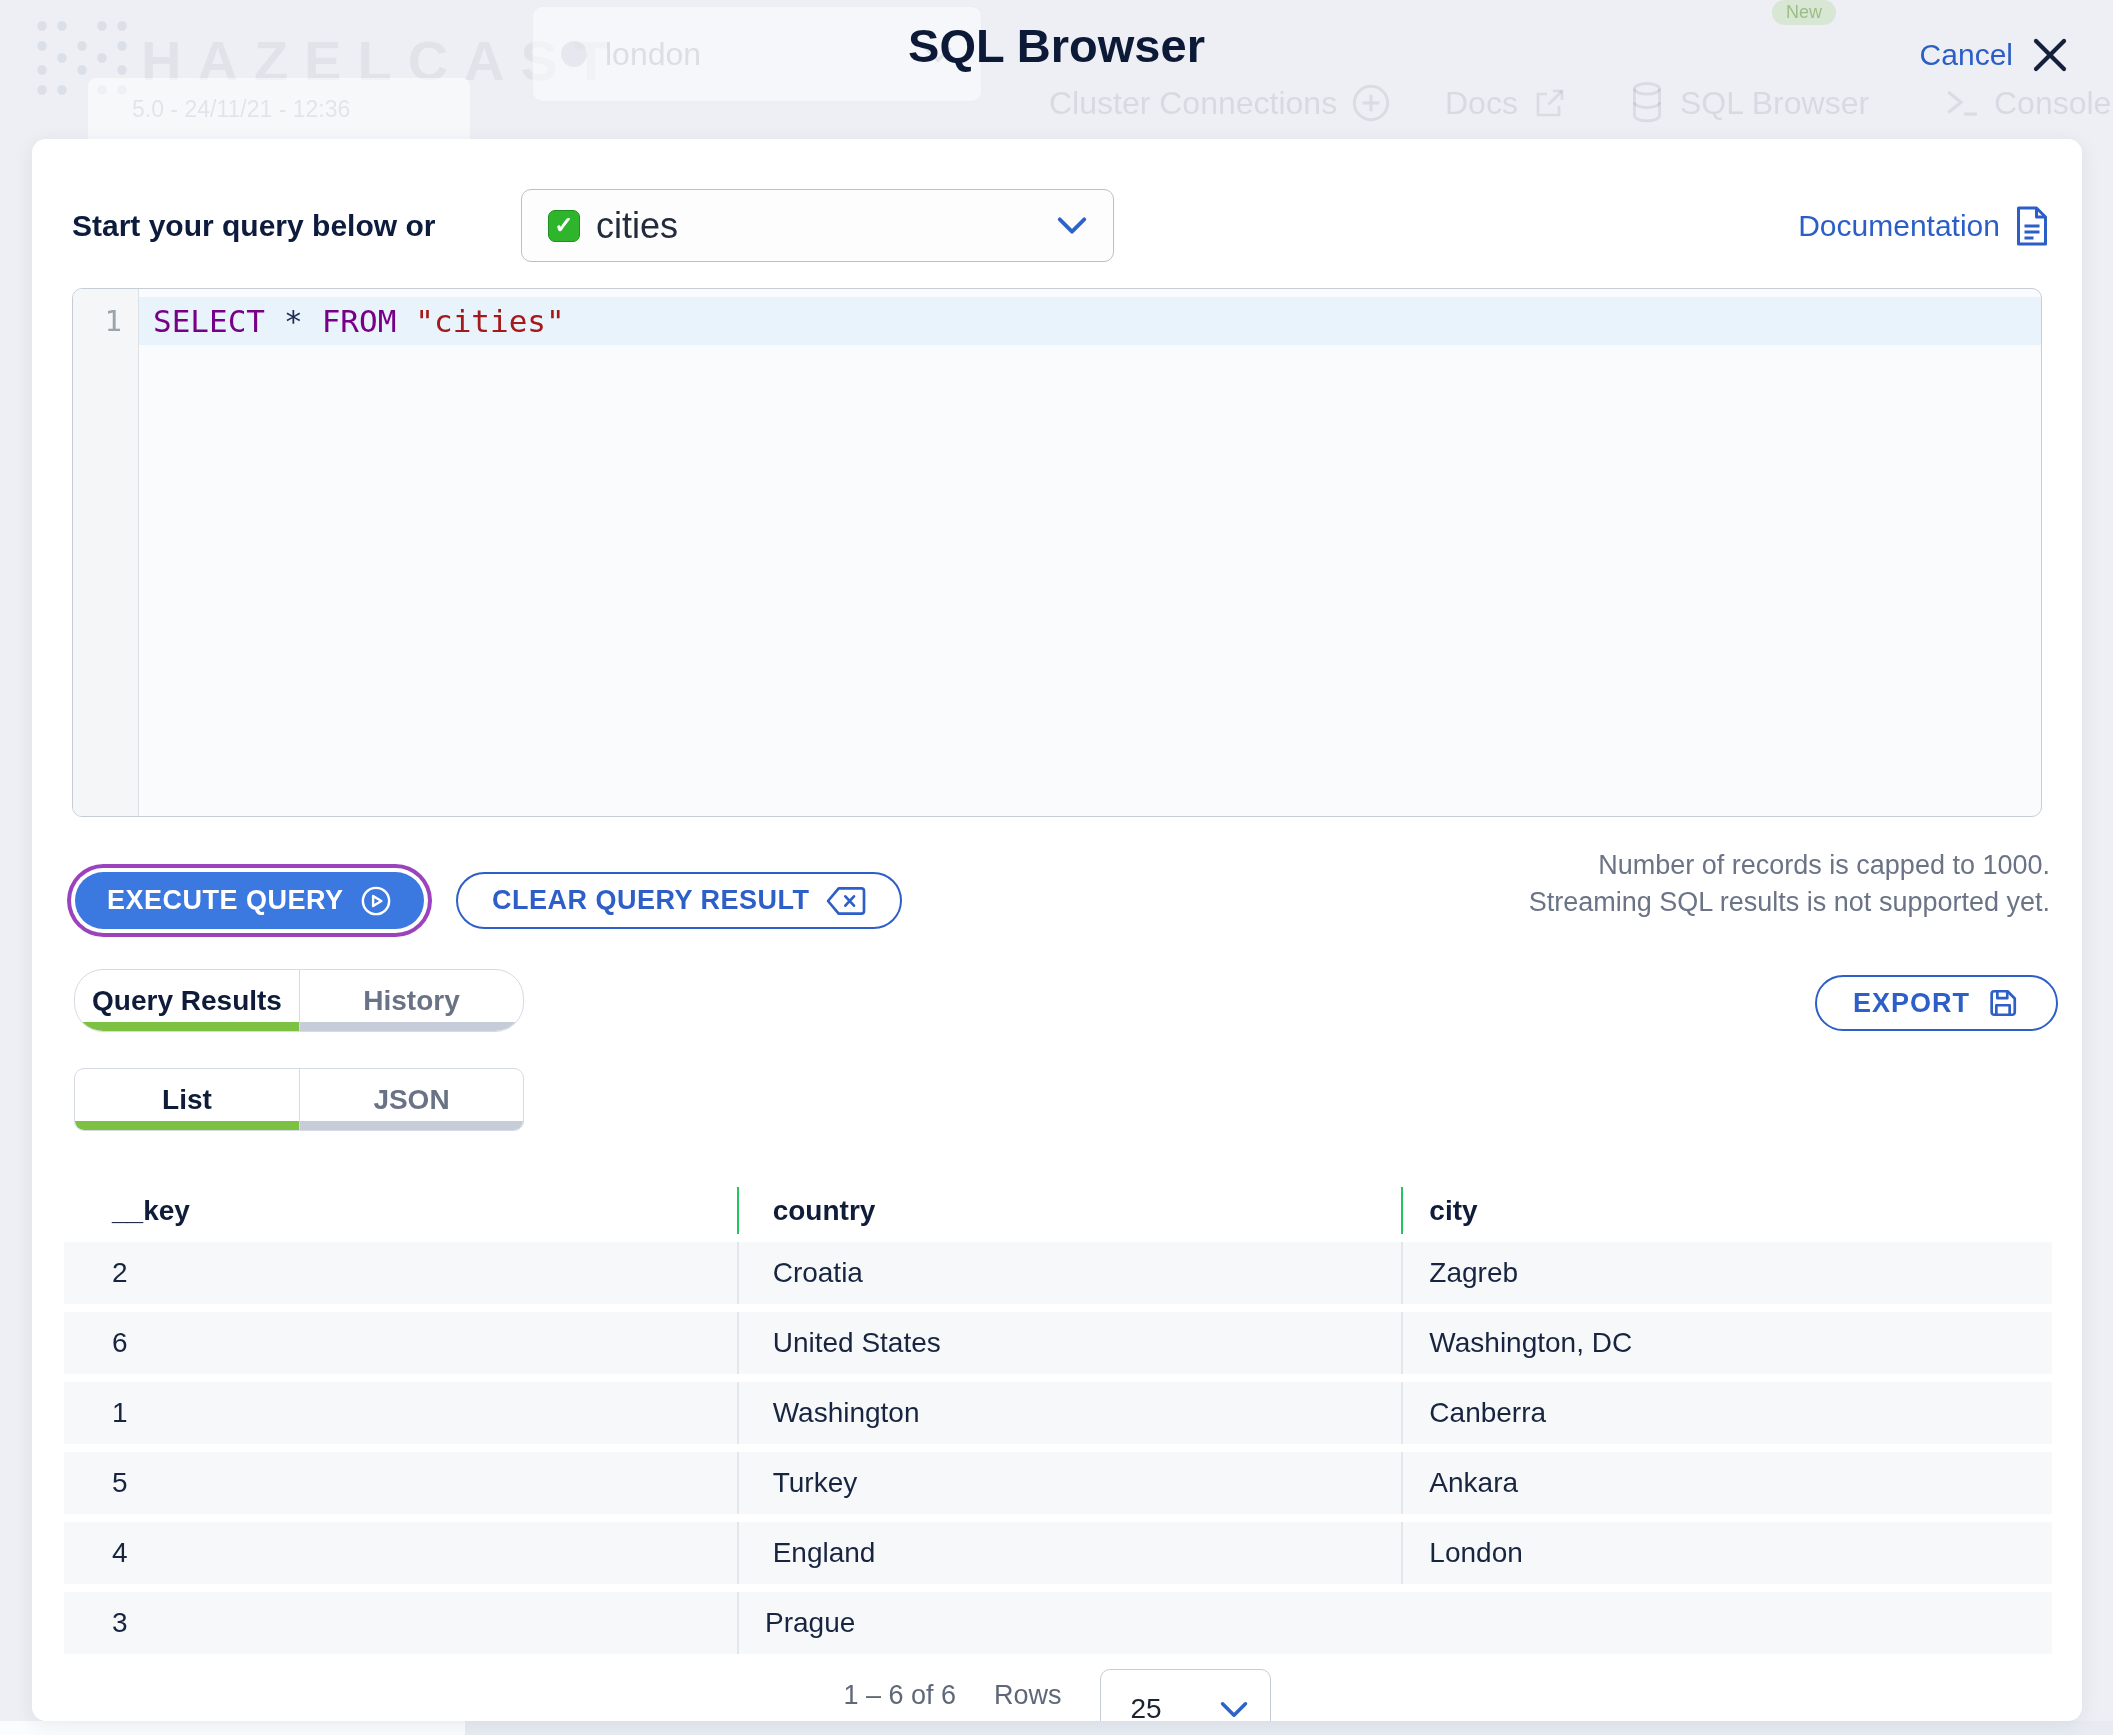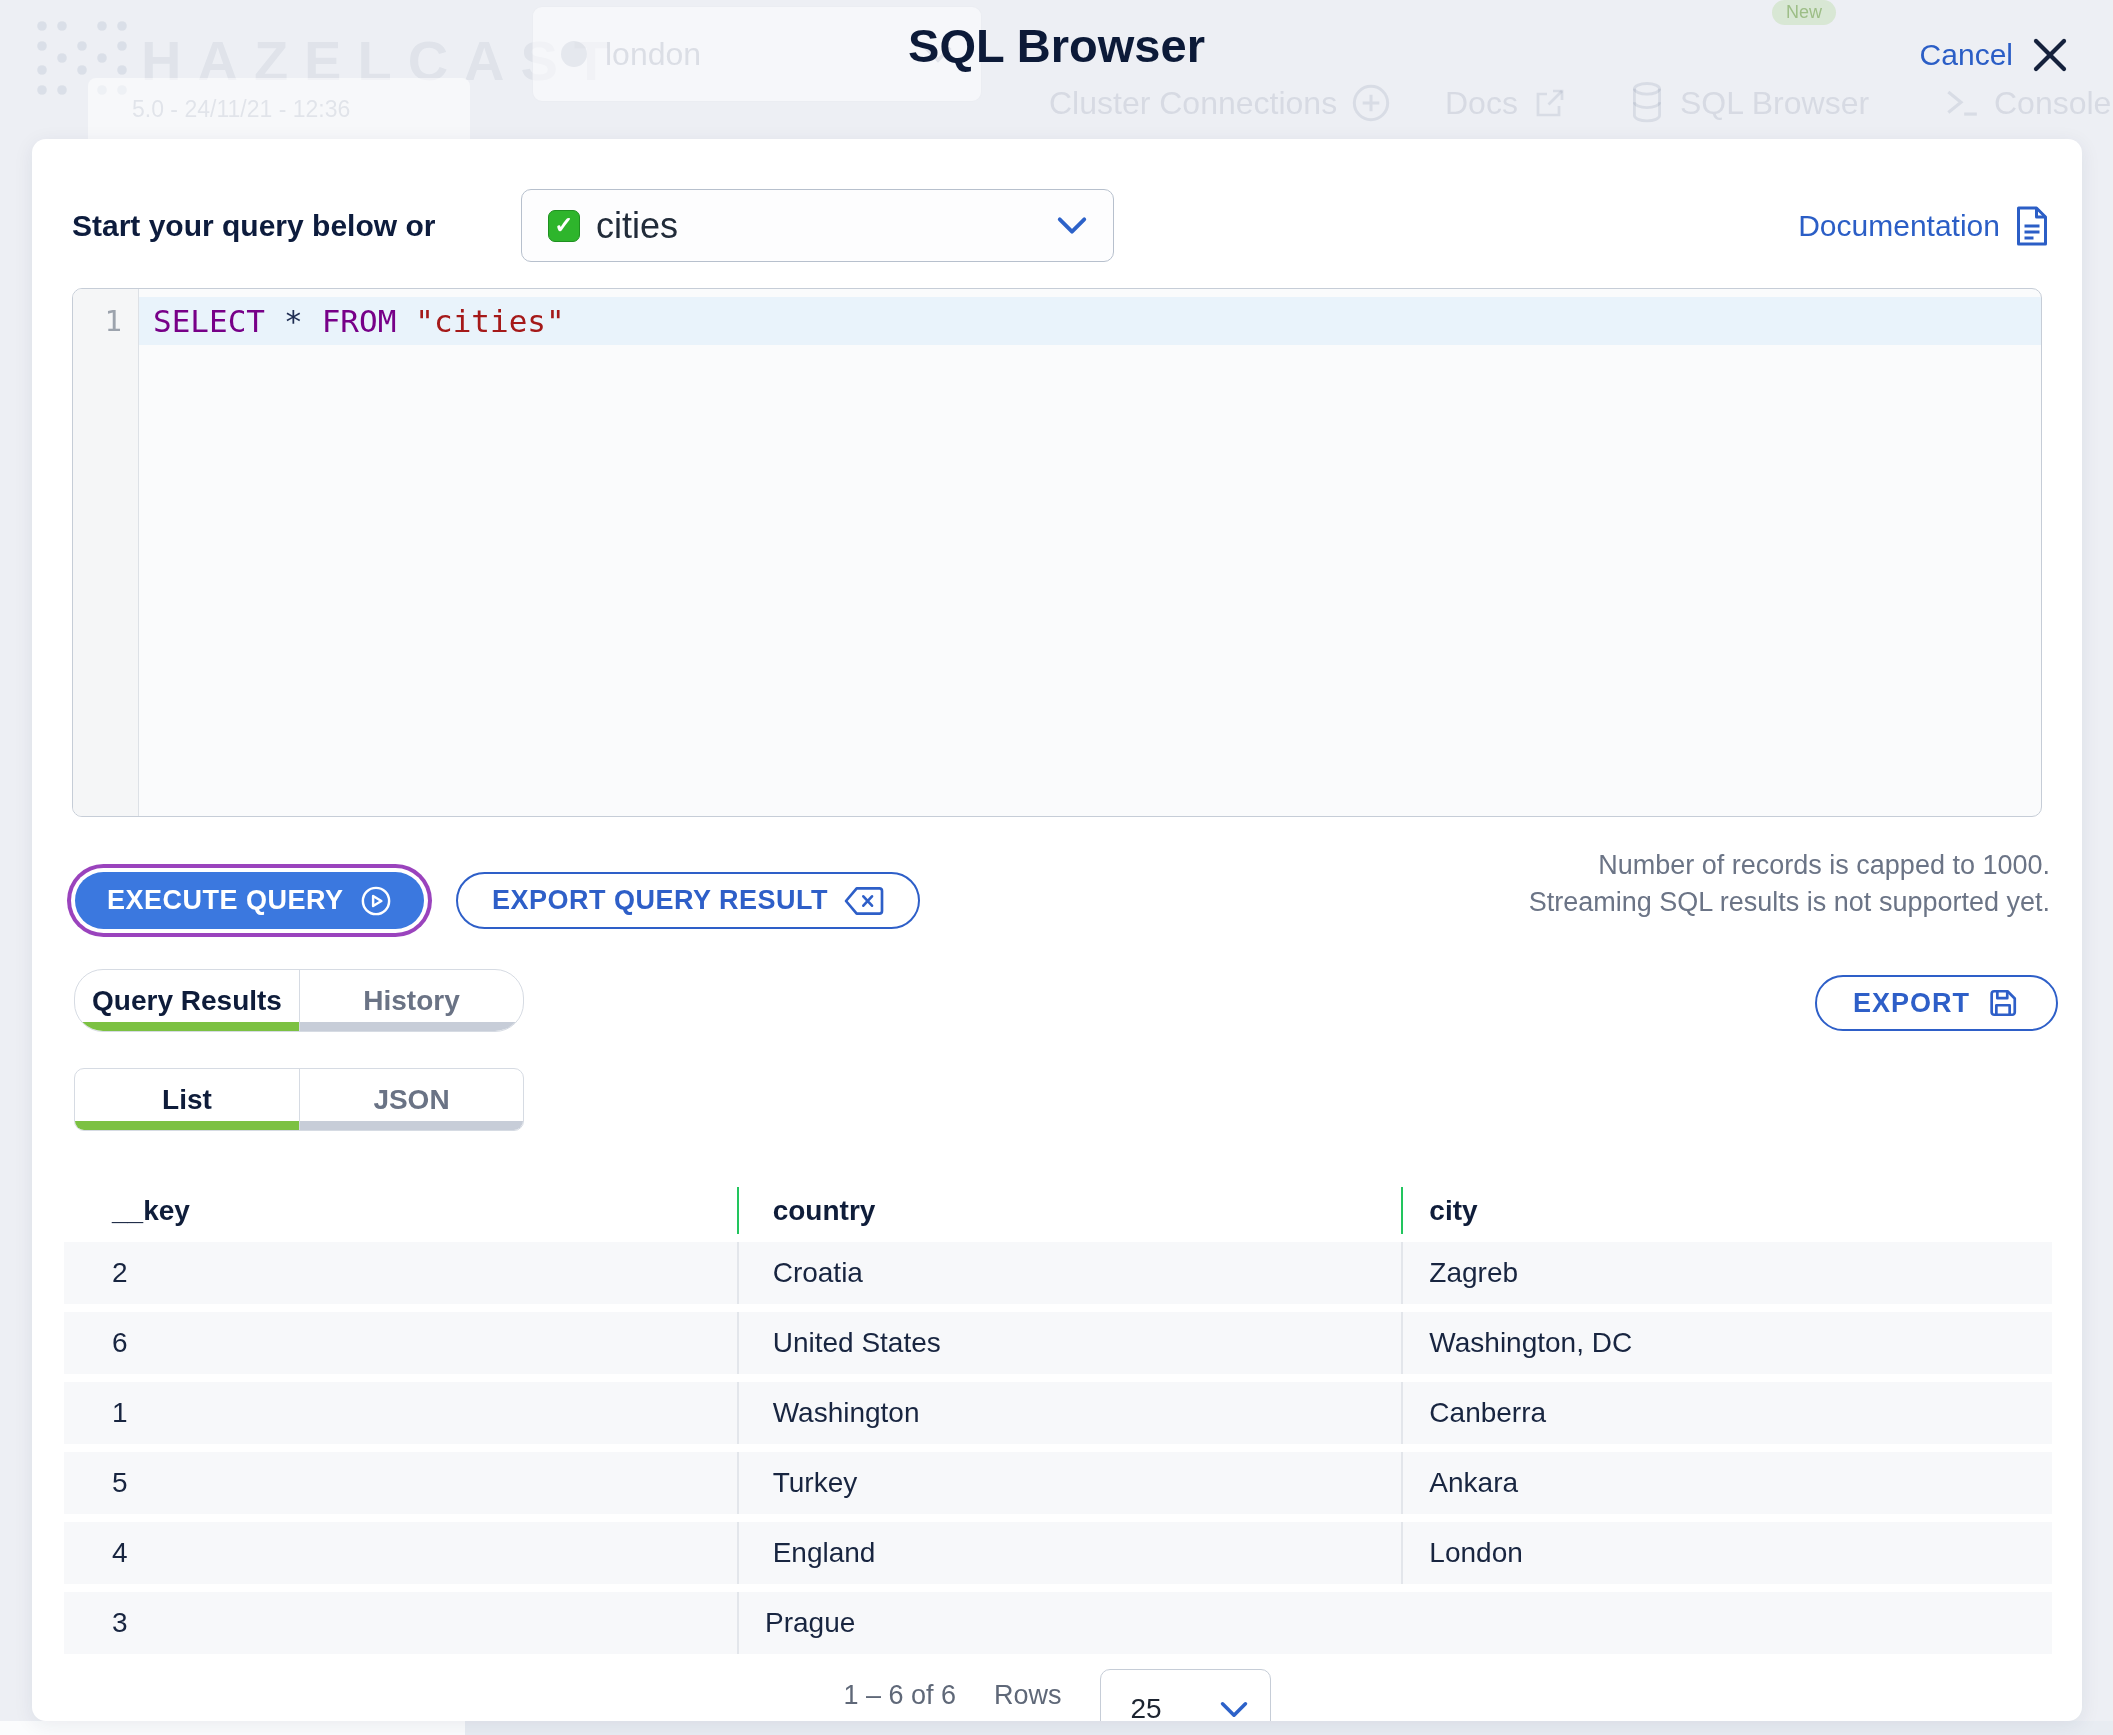--- a/index.html
+++ b/index.html
@@ -213,21 +213,21 @@
       <span>EXECUTE QUERY</span>
       <svg width="32" height="32" viewBox="0 0 30 30">
           <g fill="none" stroke="#ffffff" stroke-width="2.3" stroke-linejoin="round">
             <circle cx="15" cy="15" r="12.3"></circle>
             <path d="M12.3 10.3 L20 15 L12.3 19.7 Z"></path>
           </g>
         </svg>
     </div>
 
     <div class="btn btn-clear">
-      <span>EXPORT QUERY RESULT</span>
+      <span>CLEAR QUERY RESULT</span>
       <svg width="40" height="30" viewBox="0 0 30 22">
           <g fill="none" stroke="#2e5fc8" stroke-width="2" stroke-linejoin="round" stroke-linecap="round">
             <path d="M9.5 1.5 H26.5 a2 2 0 0 1 2 2 V18.5 a2 2 0 0 1 -2 2 H9.5 L1.5 11 Z"></path>
             <path d="M14.5 7.5 L21 14.5 M21 7.5 L14.5 14.5"></path>
           </g>
         </svg>
     </div>
 
     <div class="notice">
       <div>Number of records is capped to 1000.</div>

